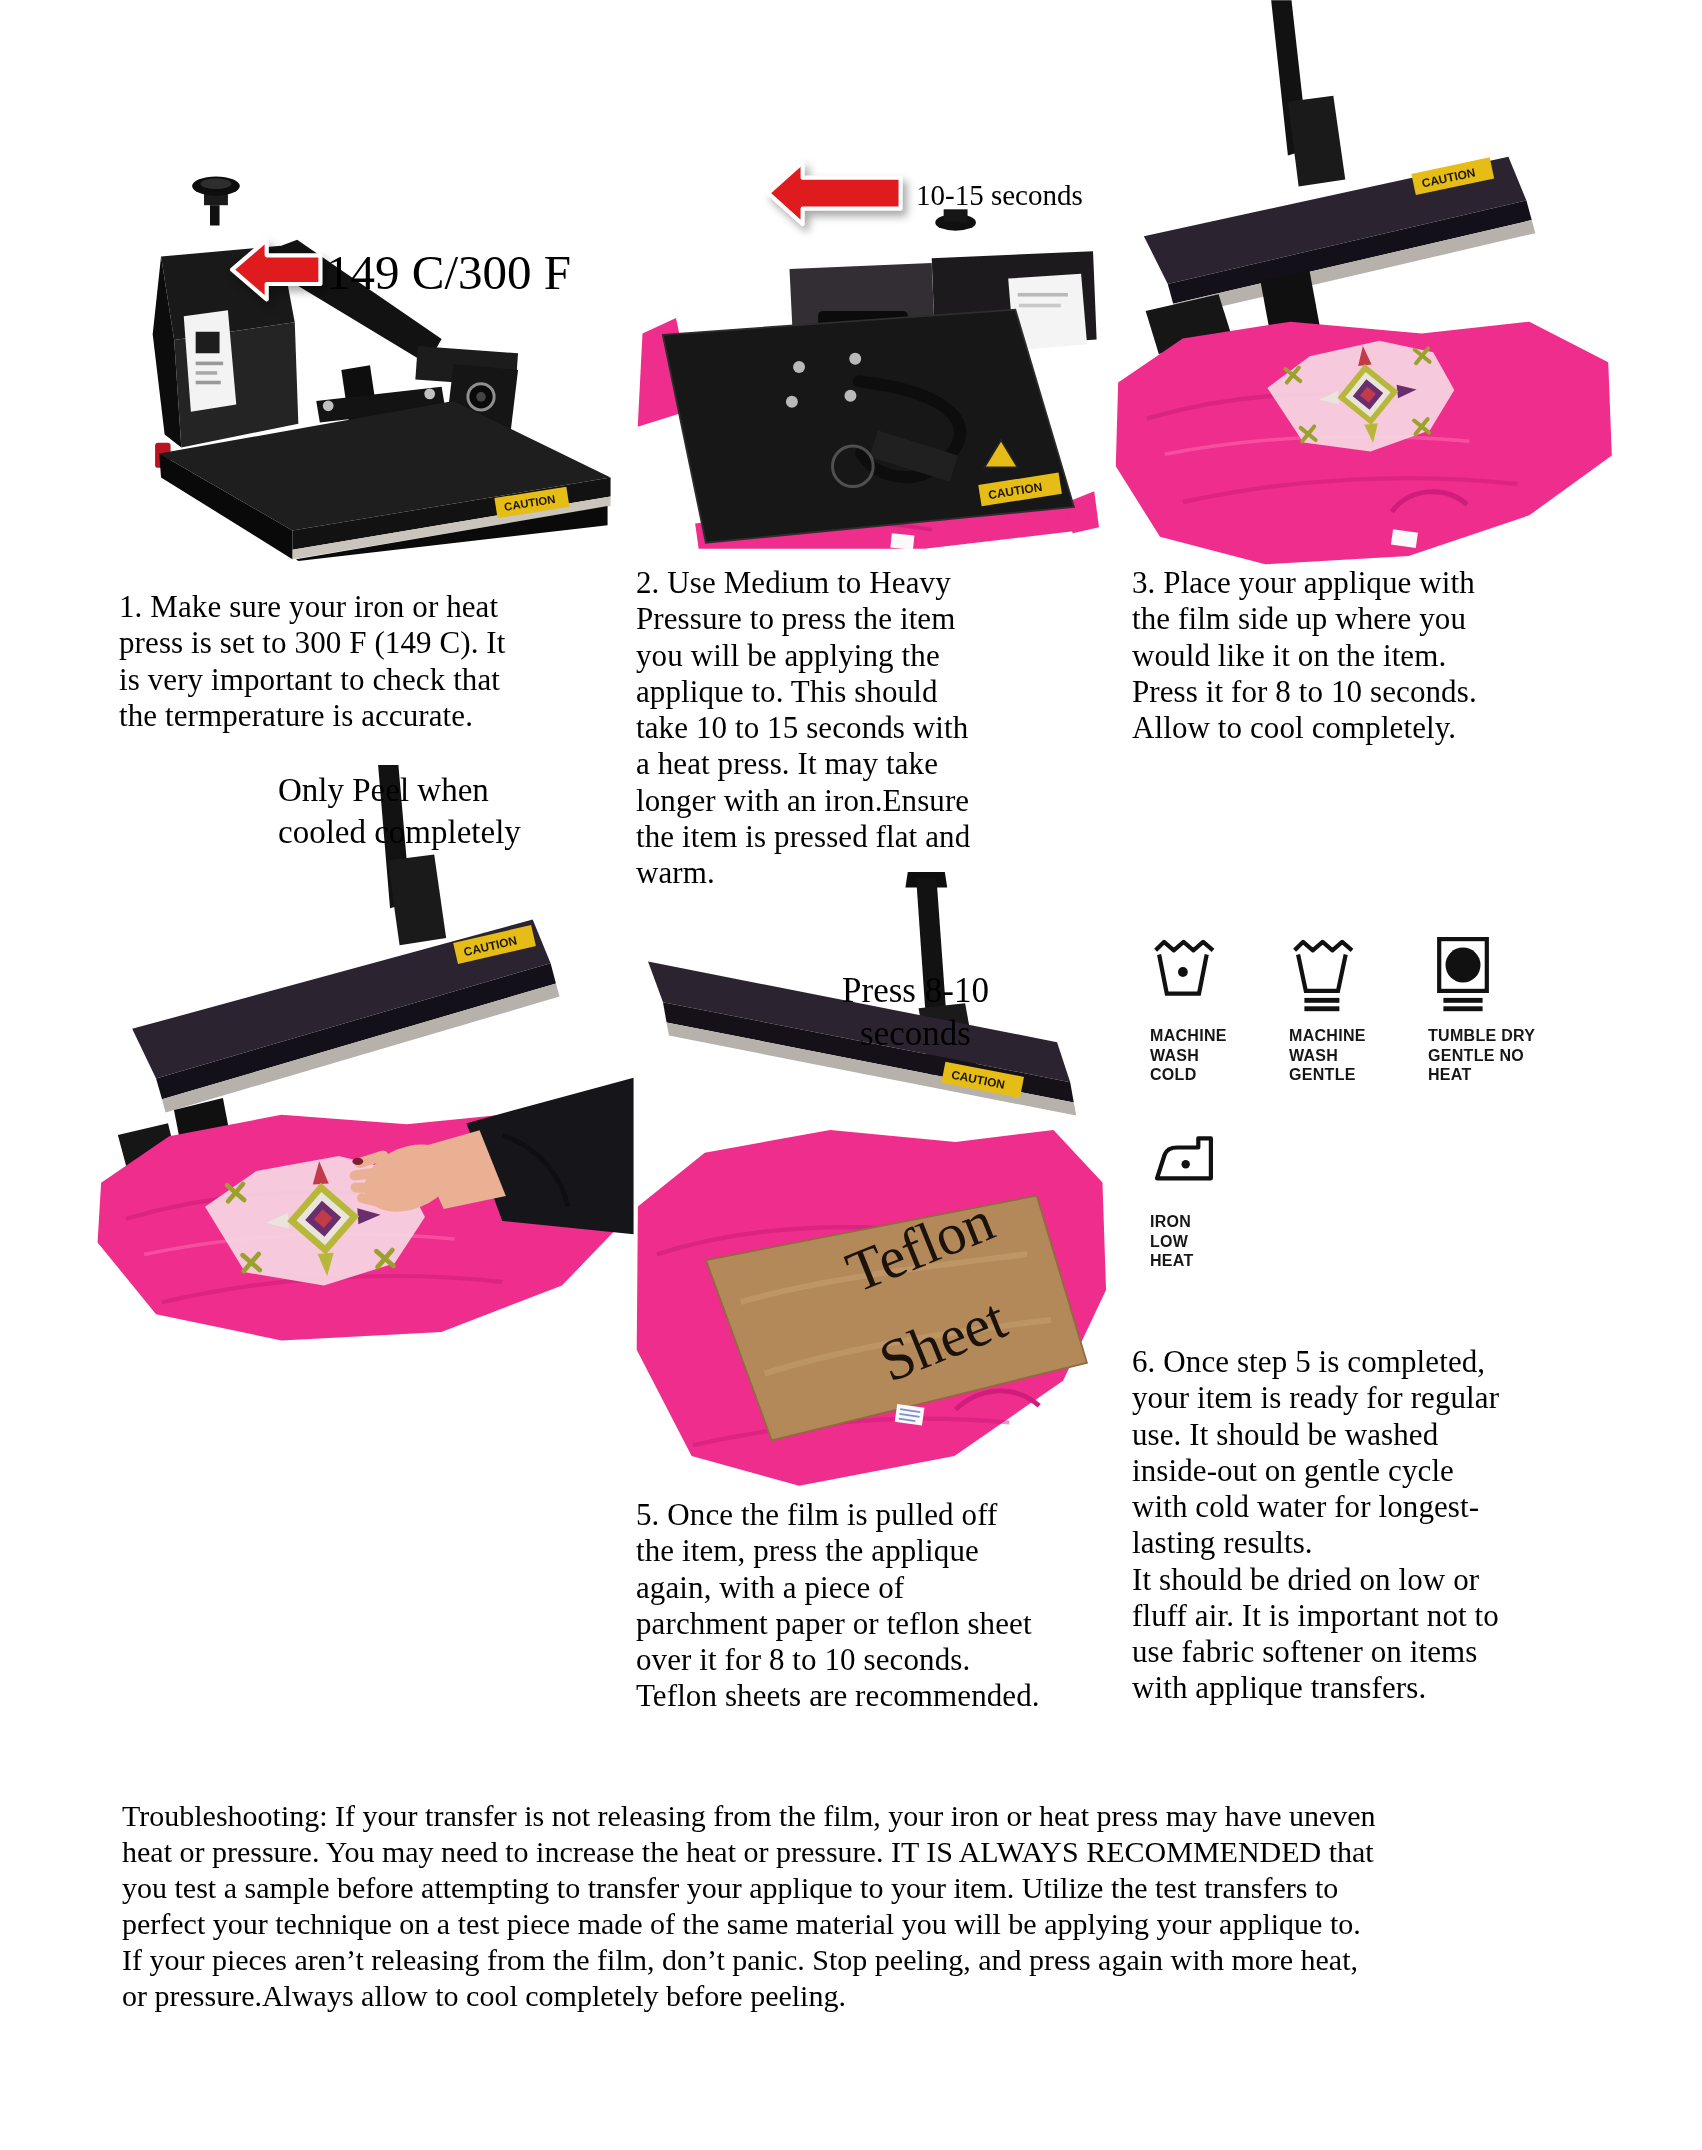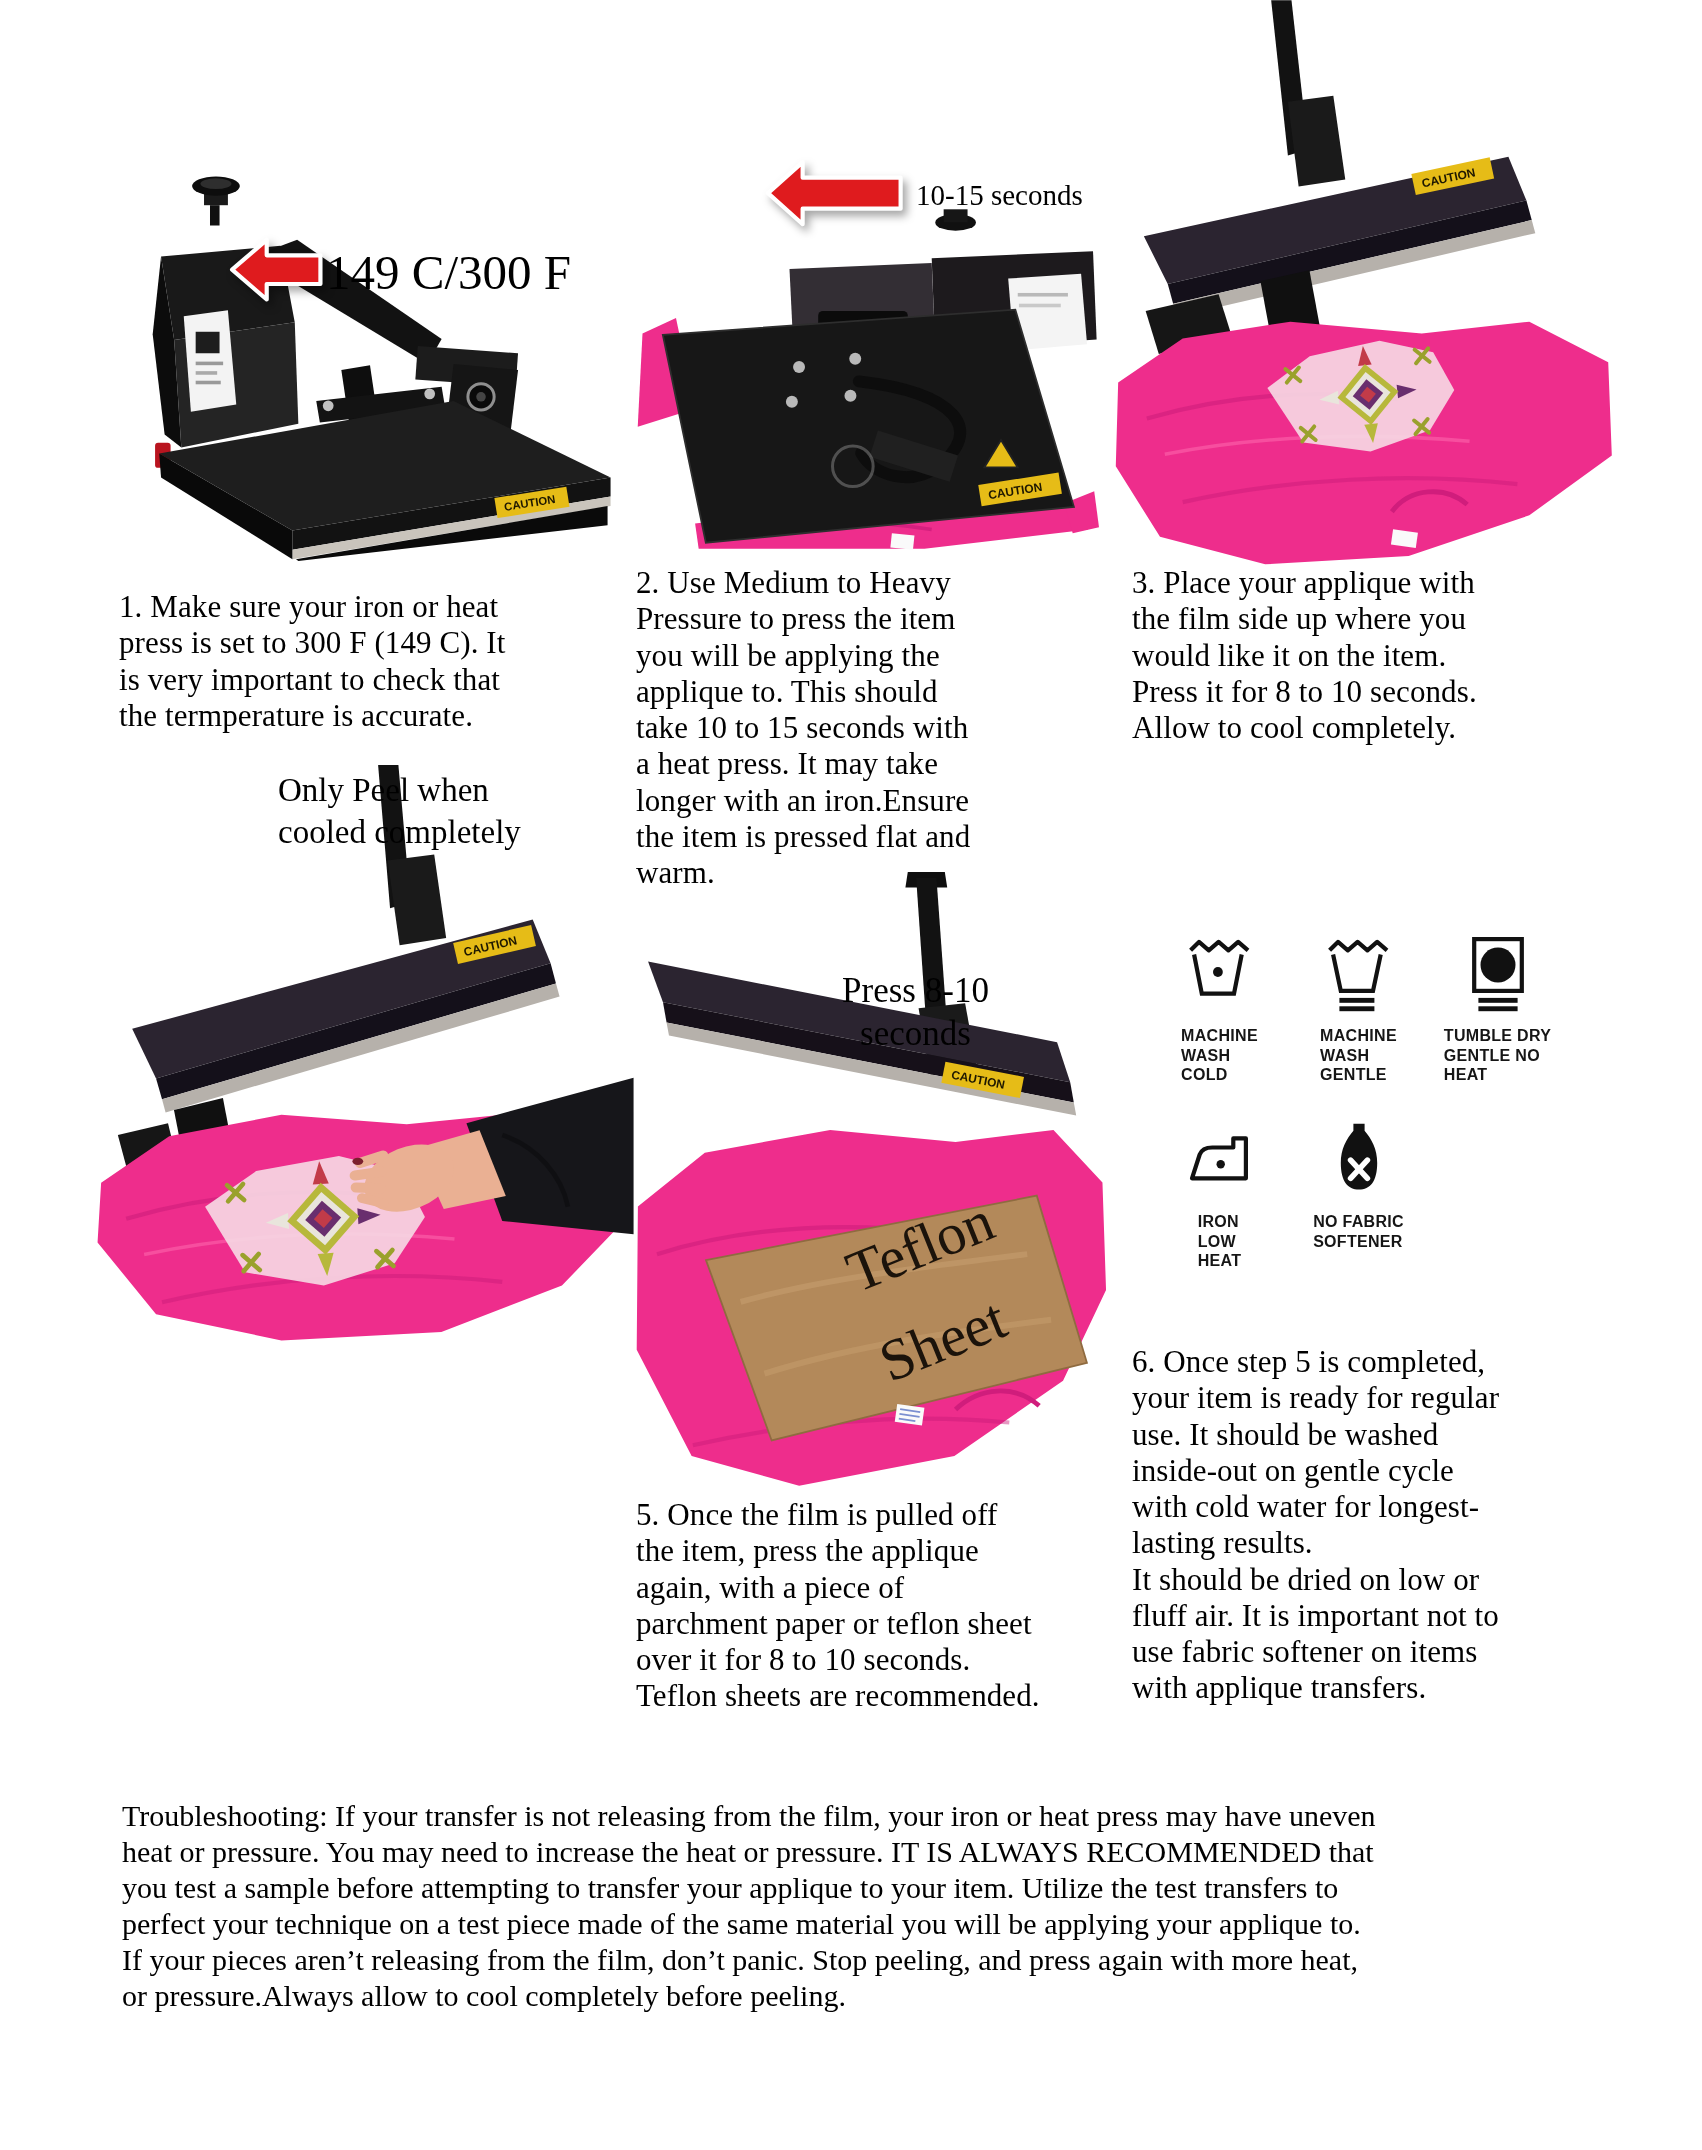--- a/index.html
+++ b/index.html
@@ -7,21 +7,21 @@
         font-family:"Liberation Serif","DejaVu Serif",serif;color:#000;}
   .photo{position:absolute;}
   .step-text{position:absolute;font-size:31px;line-height:1.17;white-space:pre-line;letter-spacing:0.1px;}
   .annot{position:absolute;white-space:pre-line;color:#000;}
   #annot-temp{left:326px;top:244px;font-size:49px;}
   #annot-time{left:916px;top:179px;font-size:29px;}
   #annot-peel{left:278px;top:769px;font-size:33px;line-height:1.28;}
   #annot-press{left:808px;top:969px;width:215px;font-size:35px;line-height:1.24;text-align:center;}
   #trouble{position:absolute;left:122px;top:1798px;width:1553px;font-size:30px;line-height:1.2;white-space:pre-line;}
   .care-grid{position:absolute;left:1150px;top:933px;display:grid;grid-template-columns:repeat(3,139px);row-gap:35px;}
-  .care-item{display:flex;flex-direction:column;align-items:center;}
+  .care-item{display:flex;flex-direction:column;align-items:flex-start;}
   .care-label{margin-top:8.4px;font-family:"Liberation Sans","DejaVu Sans",sans-serif;font-weight:700;
               font-size:16px;line-height:1.2;white-space:pre-line;color:#161616;letter-spacing:0.3px;}
   .arrow{filter:drop-shadow(7px 9px 7px rgba(0,0,0,.35));}
   .caution-txt{font-family:"Liberation Sans",sans-serif;font-weight:700;fill:#1e1800;}
   text{user-select:none;}
 </style>
 </head>
 <body>
 
 <div id="page">
@@ -328,29 +328,20 @@
     </div>
     <div class="care-item">
       <svg width="70" height="85" viewBox="0 0 100 120">
         <path d="M10,84 L21,50 C24,42 31,40 39,40 L69,40 L69,27 L87,27 L87,84 Z" fill="none" stroke="#111" stroke-width="6" stroke-linejoin="round"></path>
         <circle cx="51" cy="64" r="6" fill="#111"></circle>
       </svg>
       <div class="care-label">IRON
 LOW
 HEAT</div>
     </div>
-    <div class="care-item">
-      <svg width="70" height="85" viewBox="0 0 100 120">
-        <path d="M42,6 L58,6 L58,16 C68,28 76,42 76,62 C76,88 66,100 50,100 C34,100 24,88 24,62 C24,42 32,28 42,16 Z" fill="#111"></path>
-        <line x1="38" y1="58" x2="62" y2="84" stroke="#fff" stroke-width="8" stroke-linecap="round"></line>
-        <line x1="62" y1="58" x2="38" y2="84" stroke="#fff" stroke-width="8" stroke-linecap="round"></line>
-      </svg>
-      <div class="care-label">NO FABRIC
-SOFTENER</div>
-    </div>
   </div>
 
   <div id="trouble">Troubleshooting: If your transfer is not releasing from the film, your iron or heat press may have uneven
 heat or pressure. You may need to increase the heat or pressure. IT IS ALWAYS RECOMMENDED that
 you test a sample before attempting to transfer your applique to your item. Utilize the test transfers to
 perfect your technique on a test piece made of the same material you will be applying your applique to.
 If your pieces aren’t releasing from the film, don’t panic. Stop peeling, and press again with more heat,
 or pressure.Always allow to cool completely before peeling.</div>
 
 </div>

